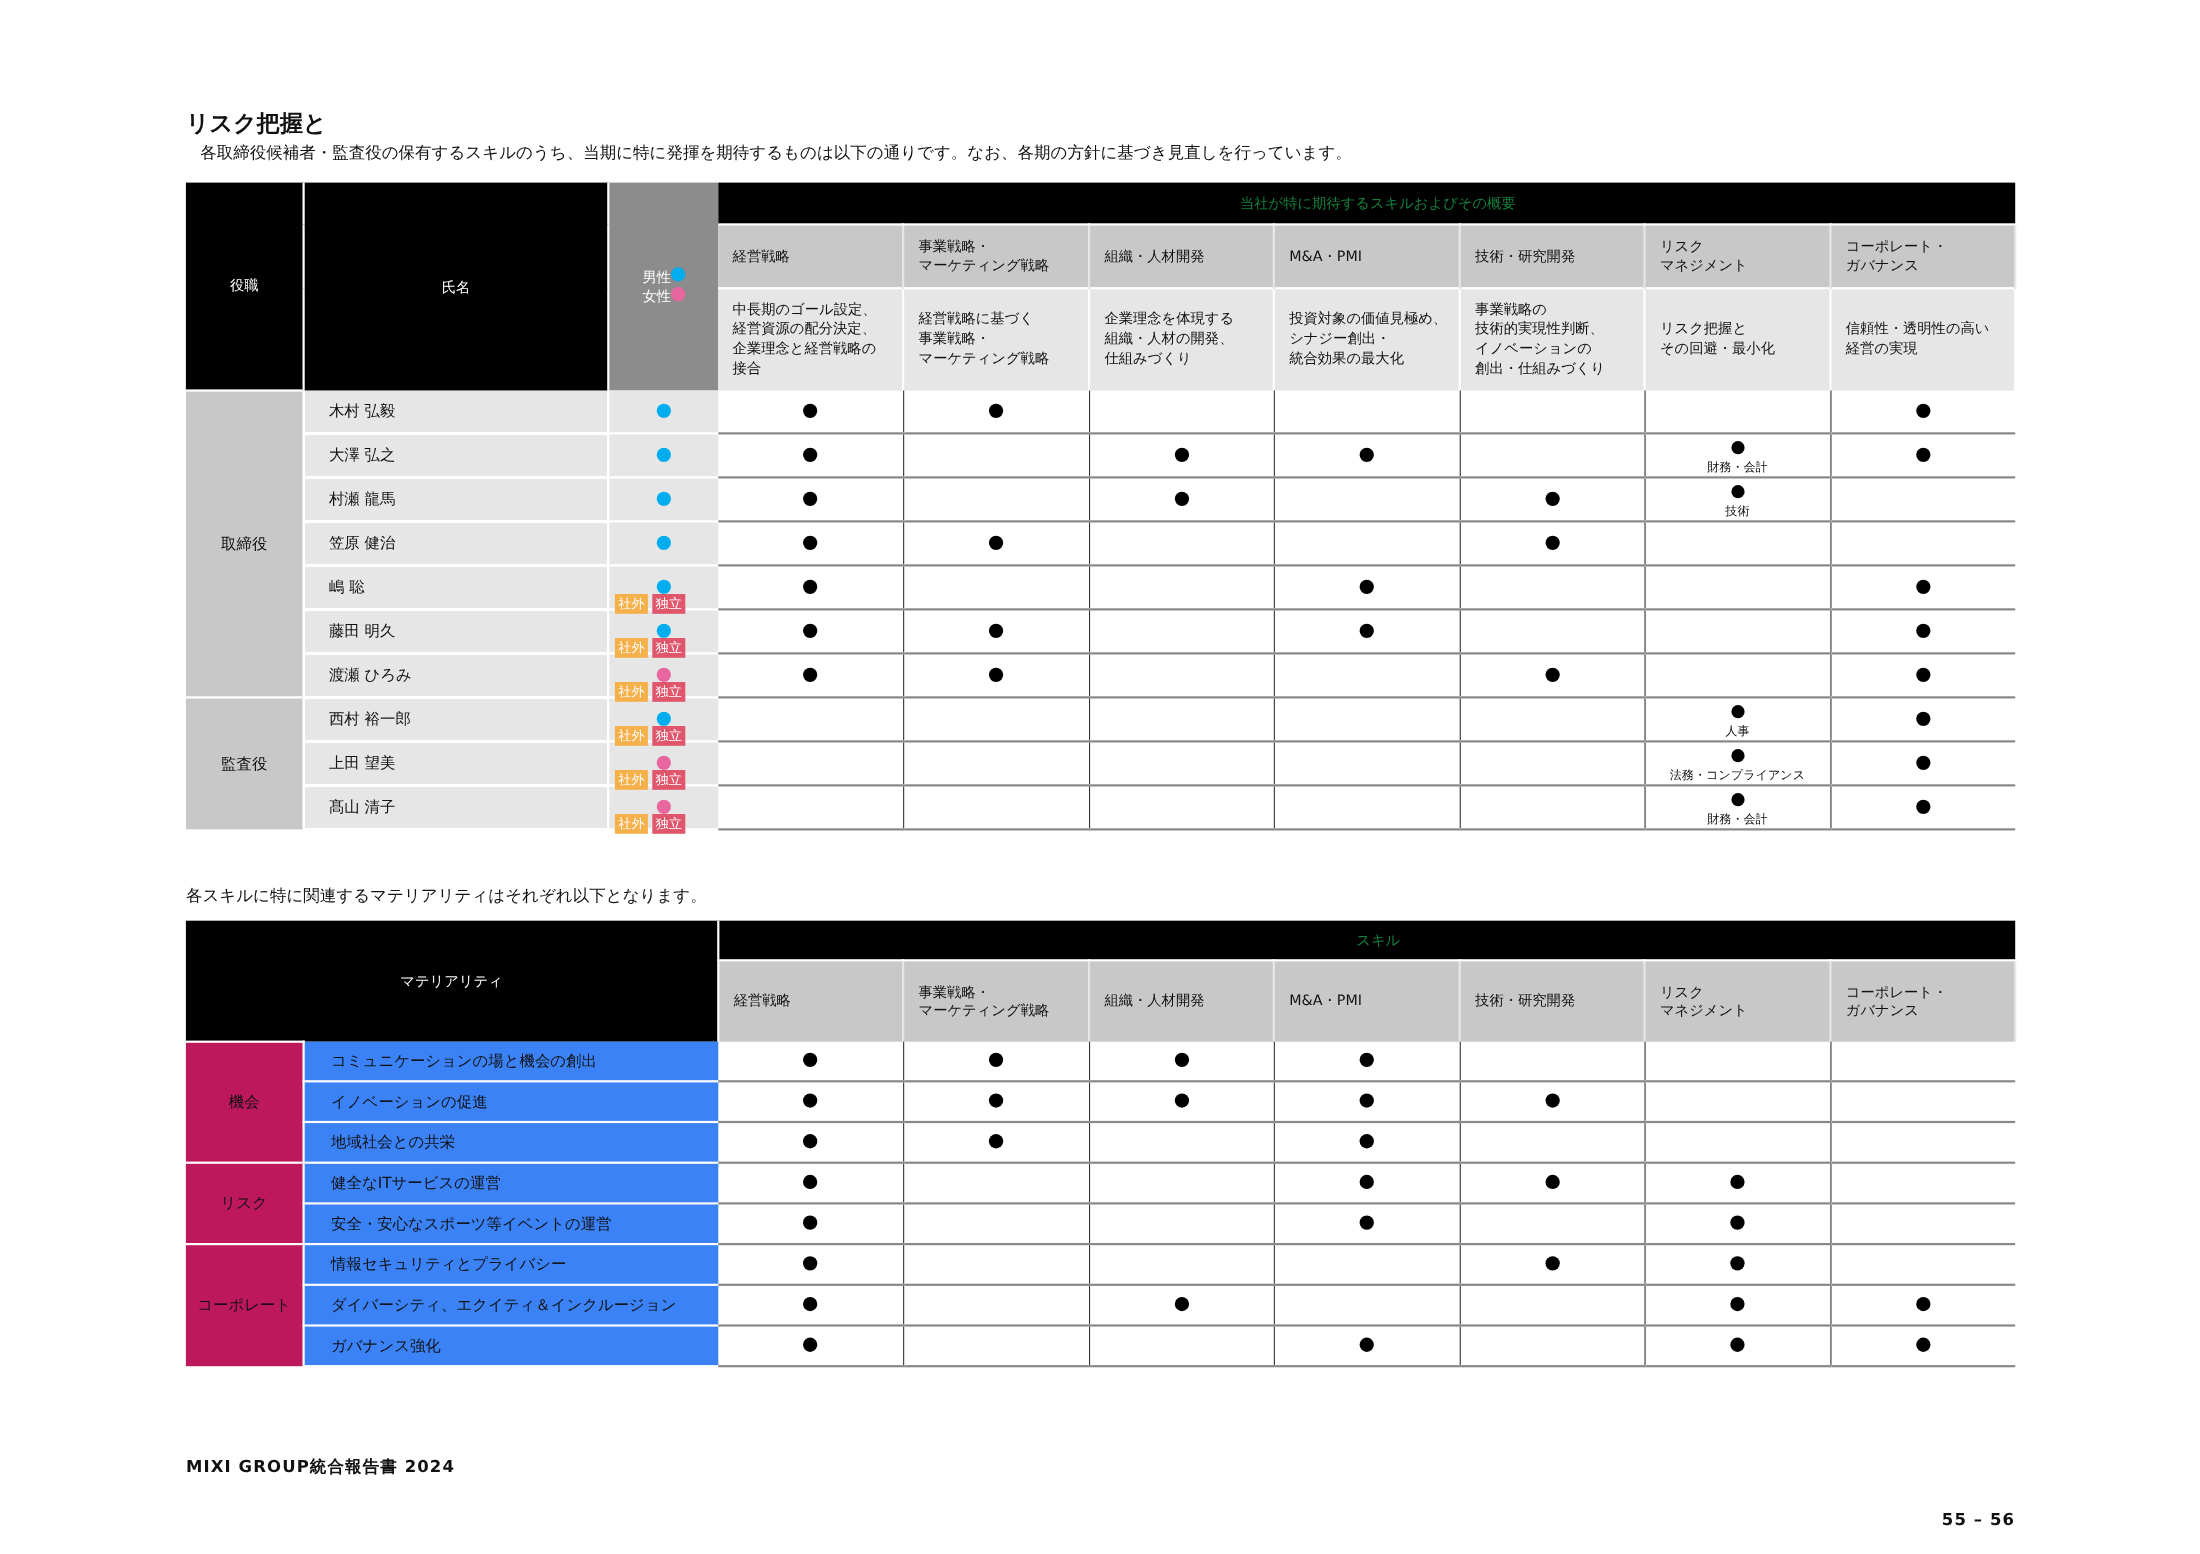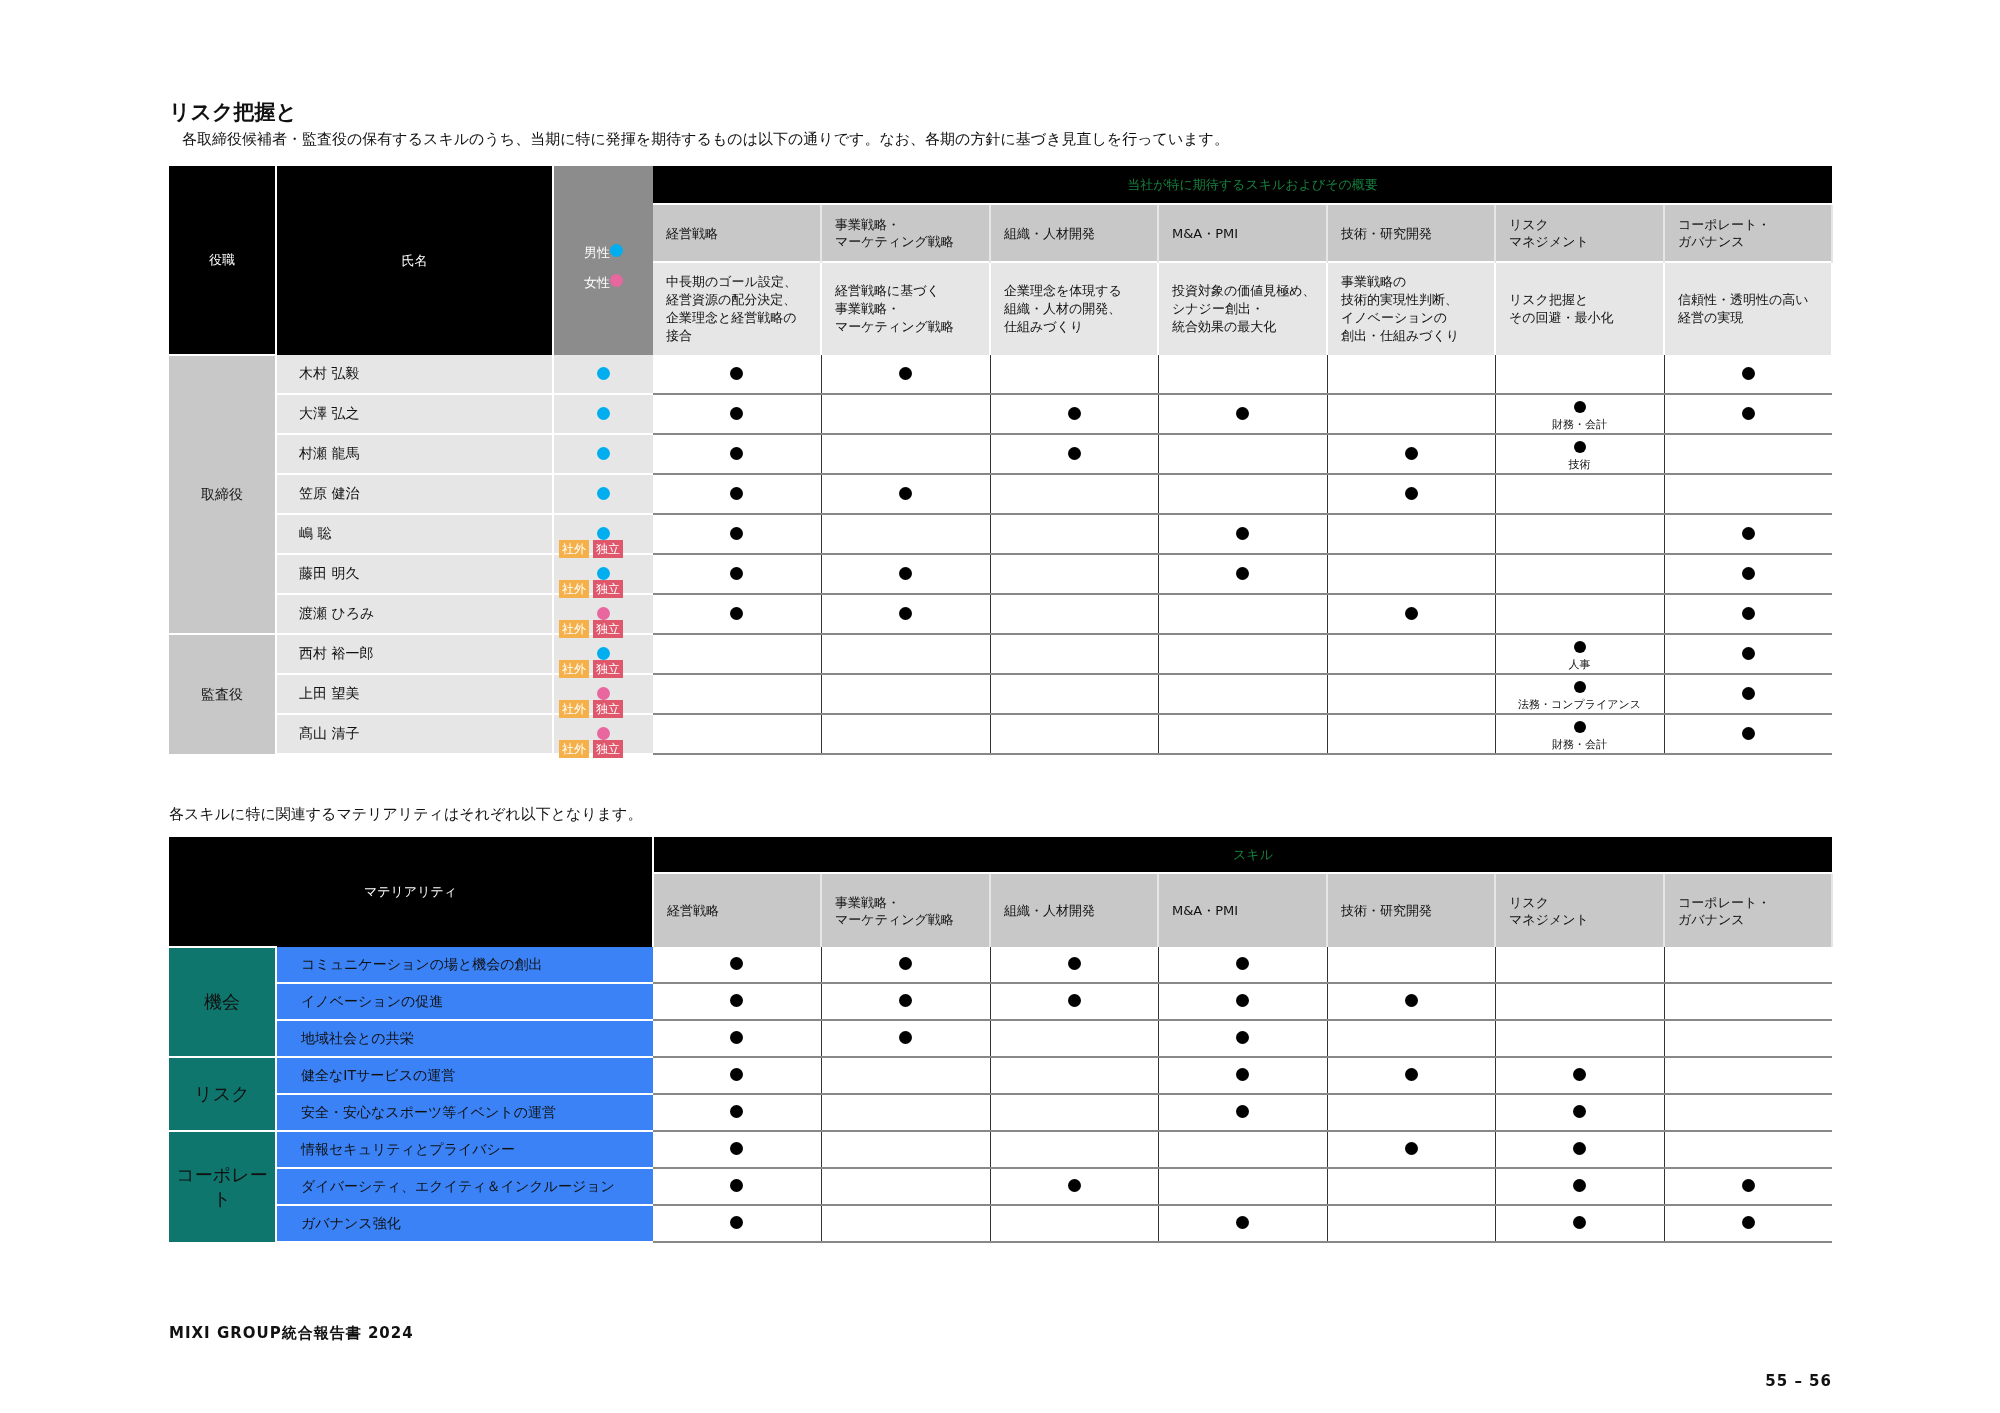--- a/index.html
+++ b/index.html
@@ -26,26 +26,26 @@
   .cell.first { border-left:none; }
   .dot { display:inline-block; width:13px; height:13px; border-radius:50%; background:#000; }
   .gdot { display:inline-block; width:13px; height:13px; border-radius:50%; }
   .cell .note { display:block; font-size:11px; line-height:12px; margin-top:2px; }
   .cell .dot.withnote { width:12px; height:12px; }
   .badges { position:absolute; left:282px; top:9px; white-space:nowrap; }
   .badge { display:inline-block; font-size:12px; color:#fff; padding:1px 3px; line-height:16px; margin-right:4px;margin-top:16px; }
   .badge.ext { background:#f5b04a; }
   .badge.ind { background:#e0566b; }
   .legend { display:inline-block; text-align:left; }
-  .legend div { white-space:nowrap;margin-top:13px; }
+  .legend div { white-space:nowrap; }
 
   
   #t2 { left:169px; top:837px; width:1663px; }
   .mname { background:#3b82f6; font-size:14px; padding-left:24px; border-bottom:2px solid #fff; height:35px; }
-  .mcat { background:#0f766e; font-size:18px; text-align:center; border-top:2px solid #fff; border-right:2px solid #fff; }
+  .mcat { background:#be185d; font-size:14px; text-align:center; border-top:2px solid #fff; border-right:2px solid #fff; }
 
   .footer-l { position:absolute; left:169px; top:1324px; font-size:15px; font-weight:bold; letter-spacing:1px; }
   .footer-r { position:absolute; right:168px; top:1372px; font-size:15px; font-weight:bold; letter-spacing:1px; }
 </style>
 </head>
 <body>
 
 <div class="title">リスク把握と</div>
 <div class="subtitle">各取締役候補者・監査役の保有するスキルのうち、当期に特に発揮を期待するものは以下の通りです。なお、各期の方針に基づき見直しを行っています。</div>
 

